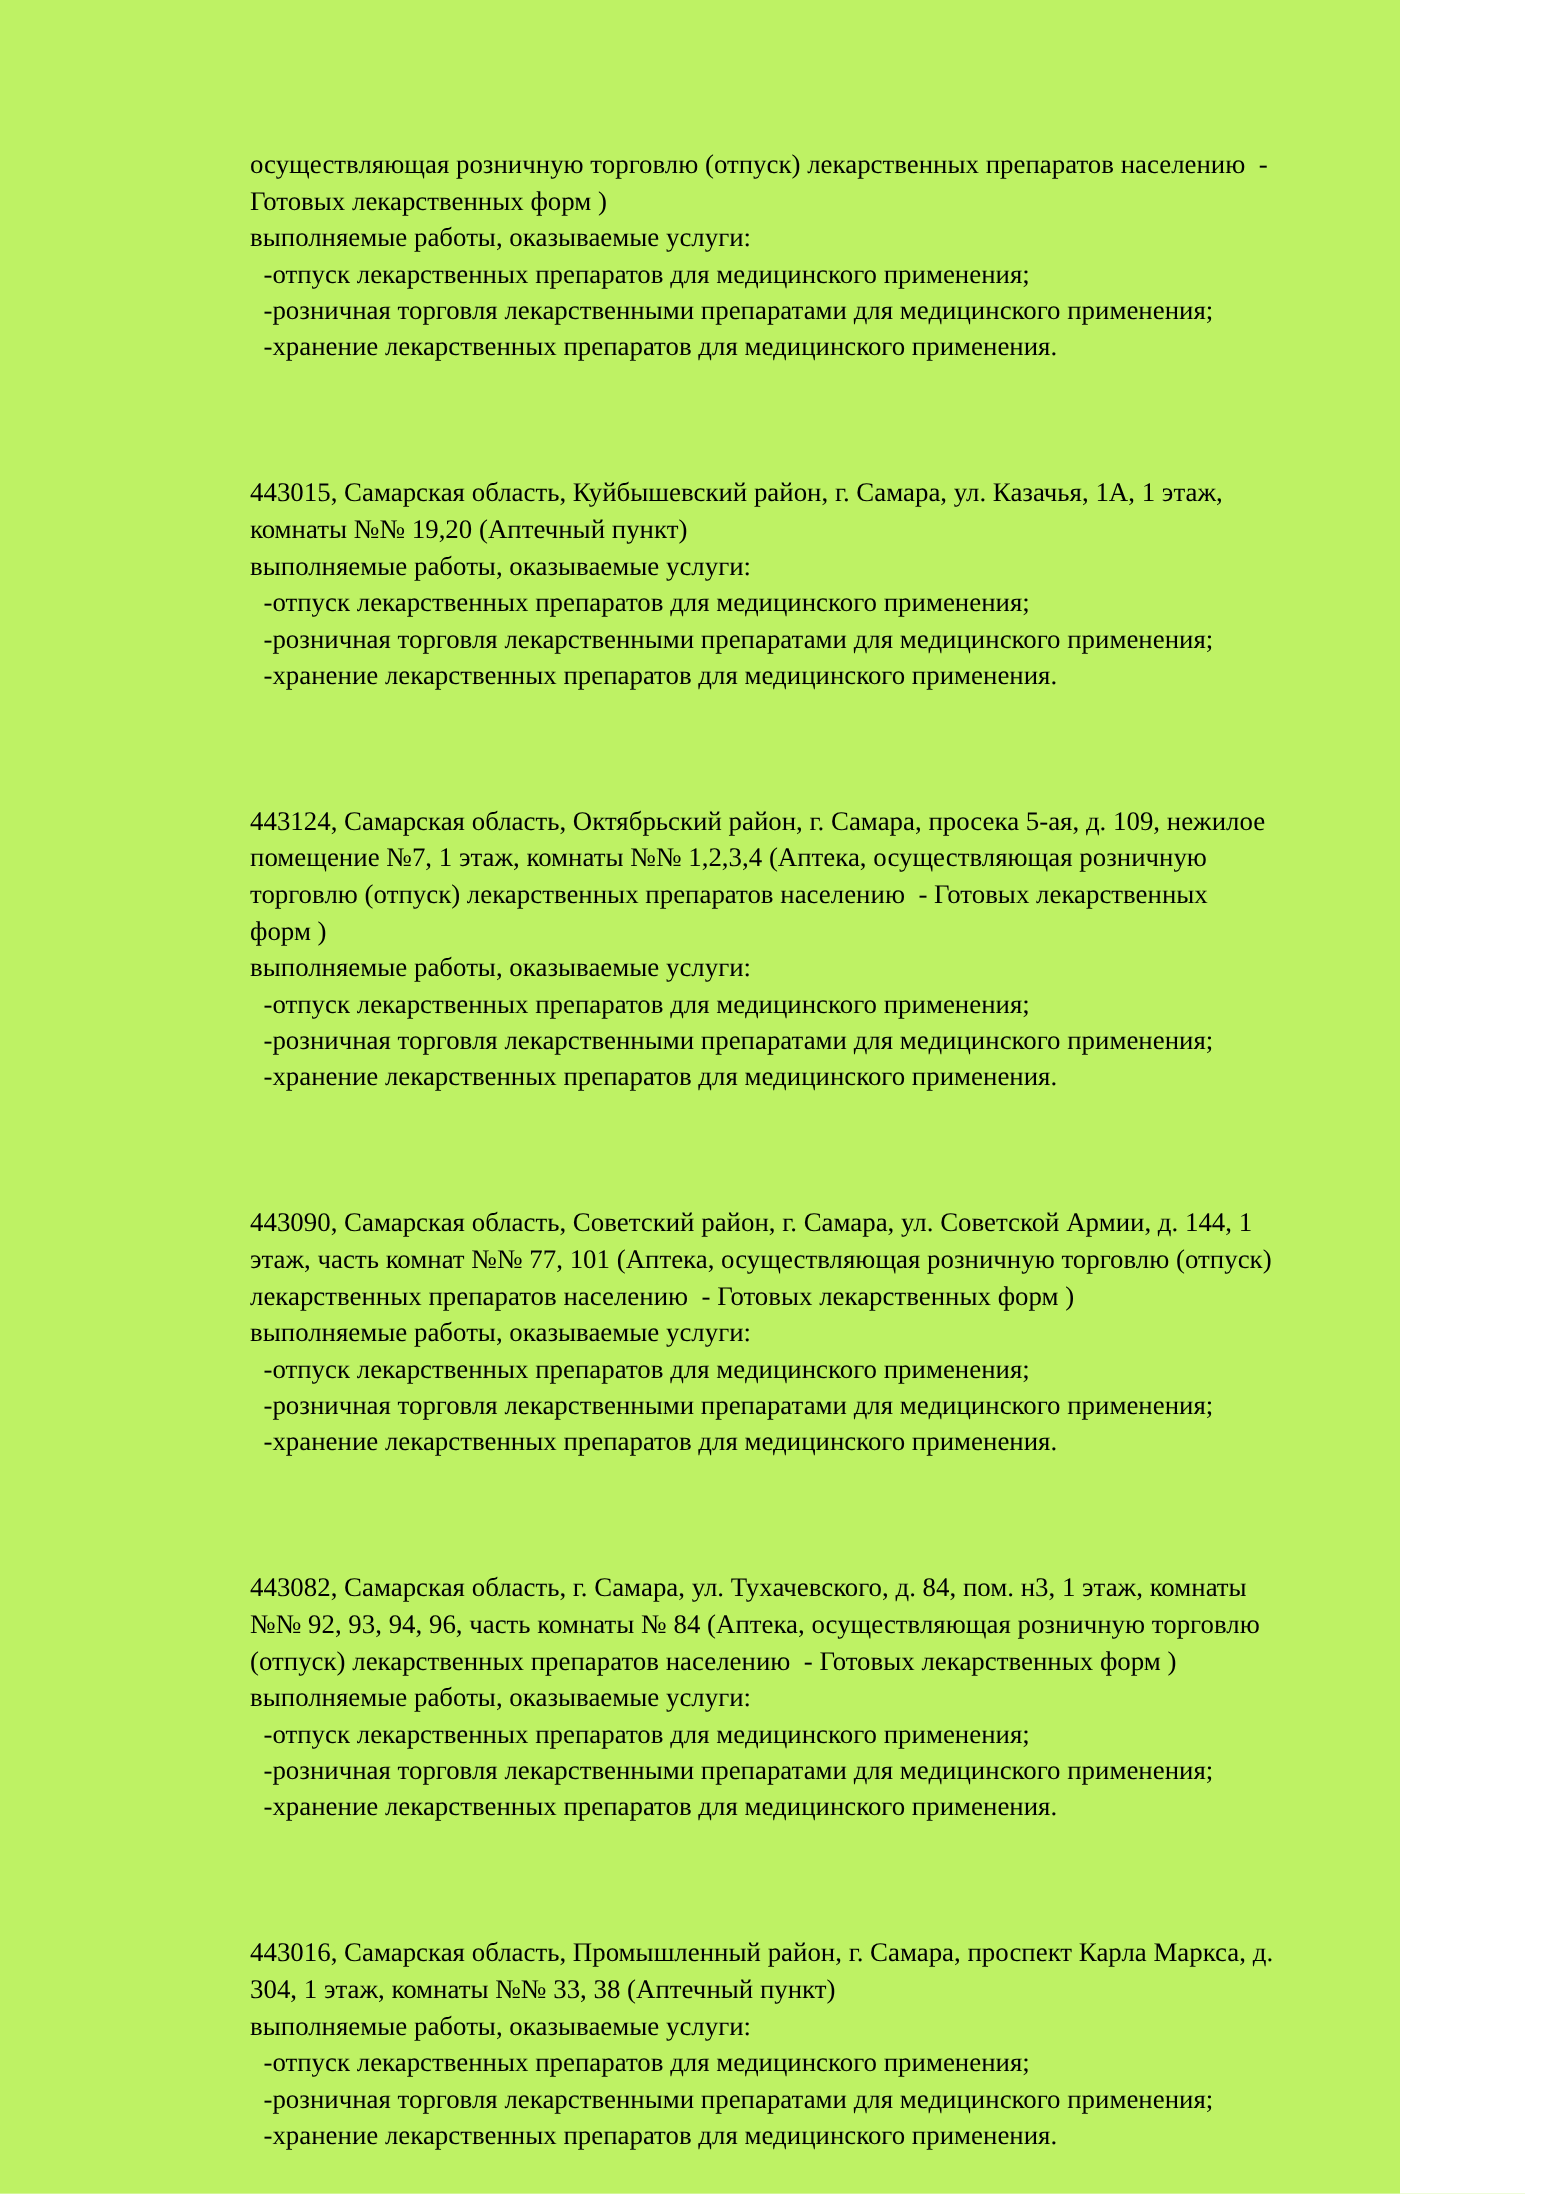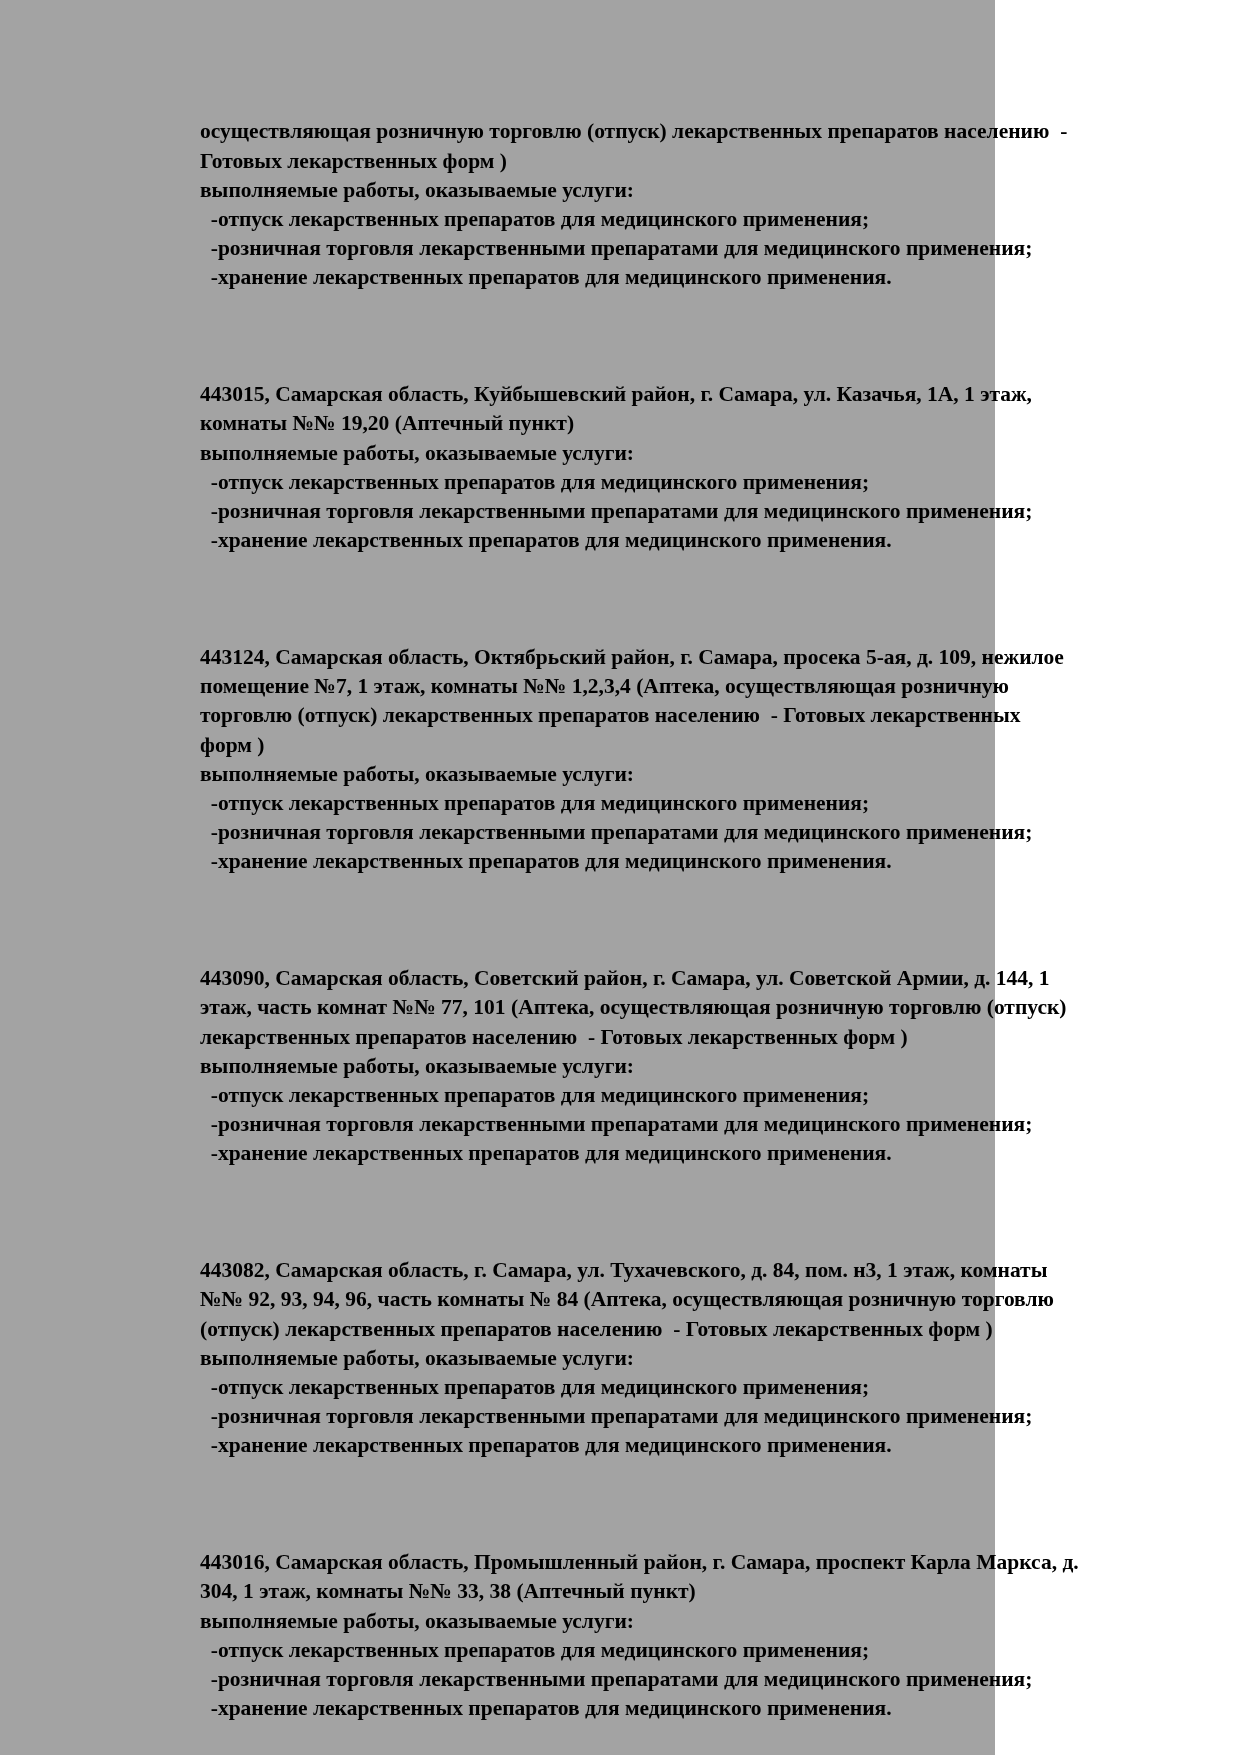--- a/index.html
+++ b/index.html
@@ -7,24 +7,23 @@
     padding: 0;
   }
   body {
     width: 1241px;
     height: 1755px;
     background: #ffffff;
     overflow: hidden;
   }
   .page {
     position: relative;
-    width: 995px;
+    width: 1120px;
     height: 1755px;
-    background: #a3a3a3;
-    font-weight: bold;
+    background: #bef264;
   }
   .content {
     position: absolute;
     left: 200px;
     top: 59px;
     width: 1000px;
     color: #000000;
     font-family: "Liberation Serif", "DejaVu Serif", serif;
     font-size: 21.5px;
     line-height: 29.2px;

